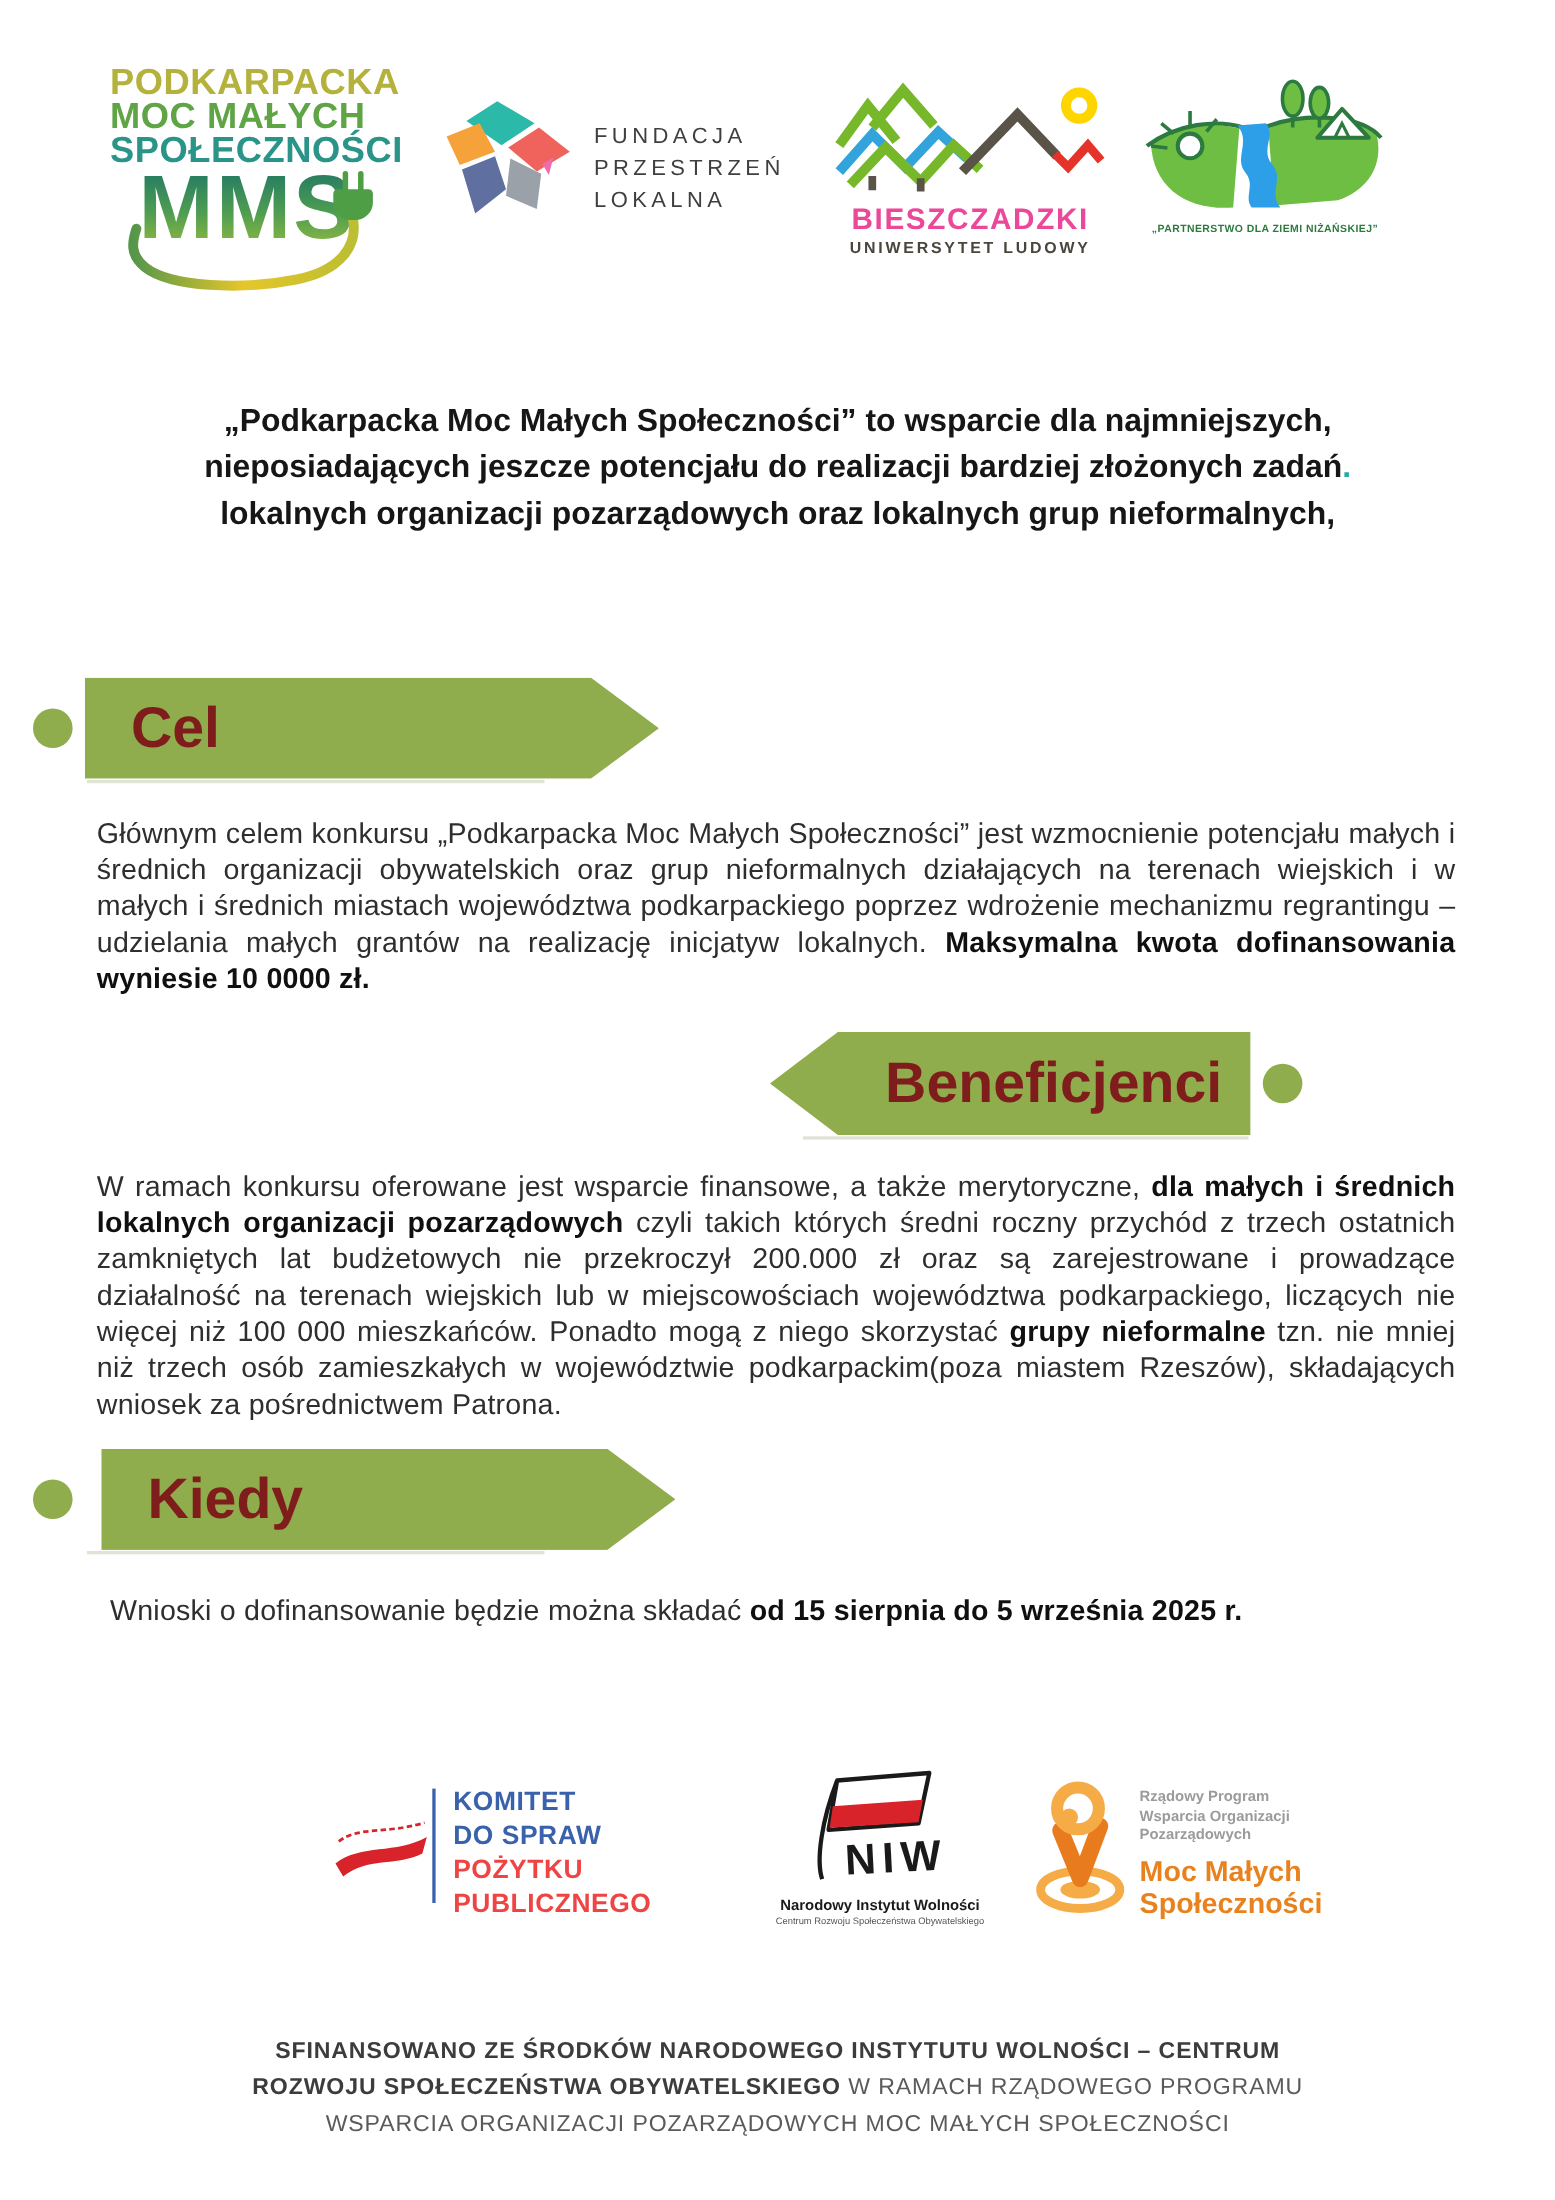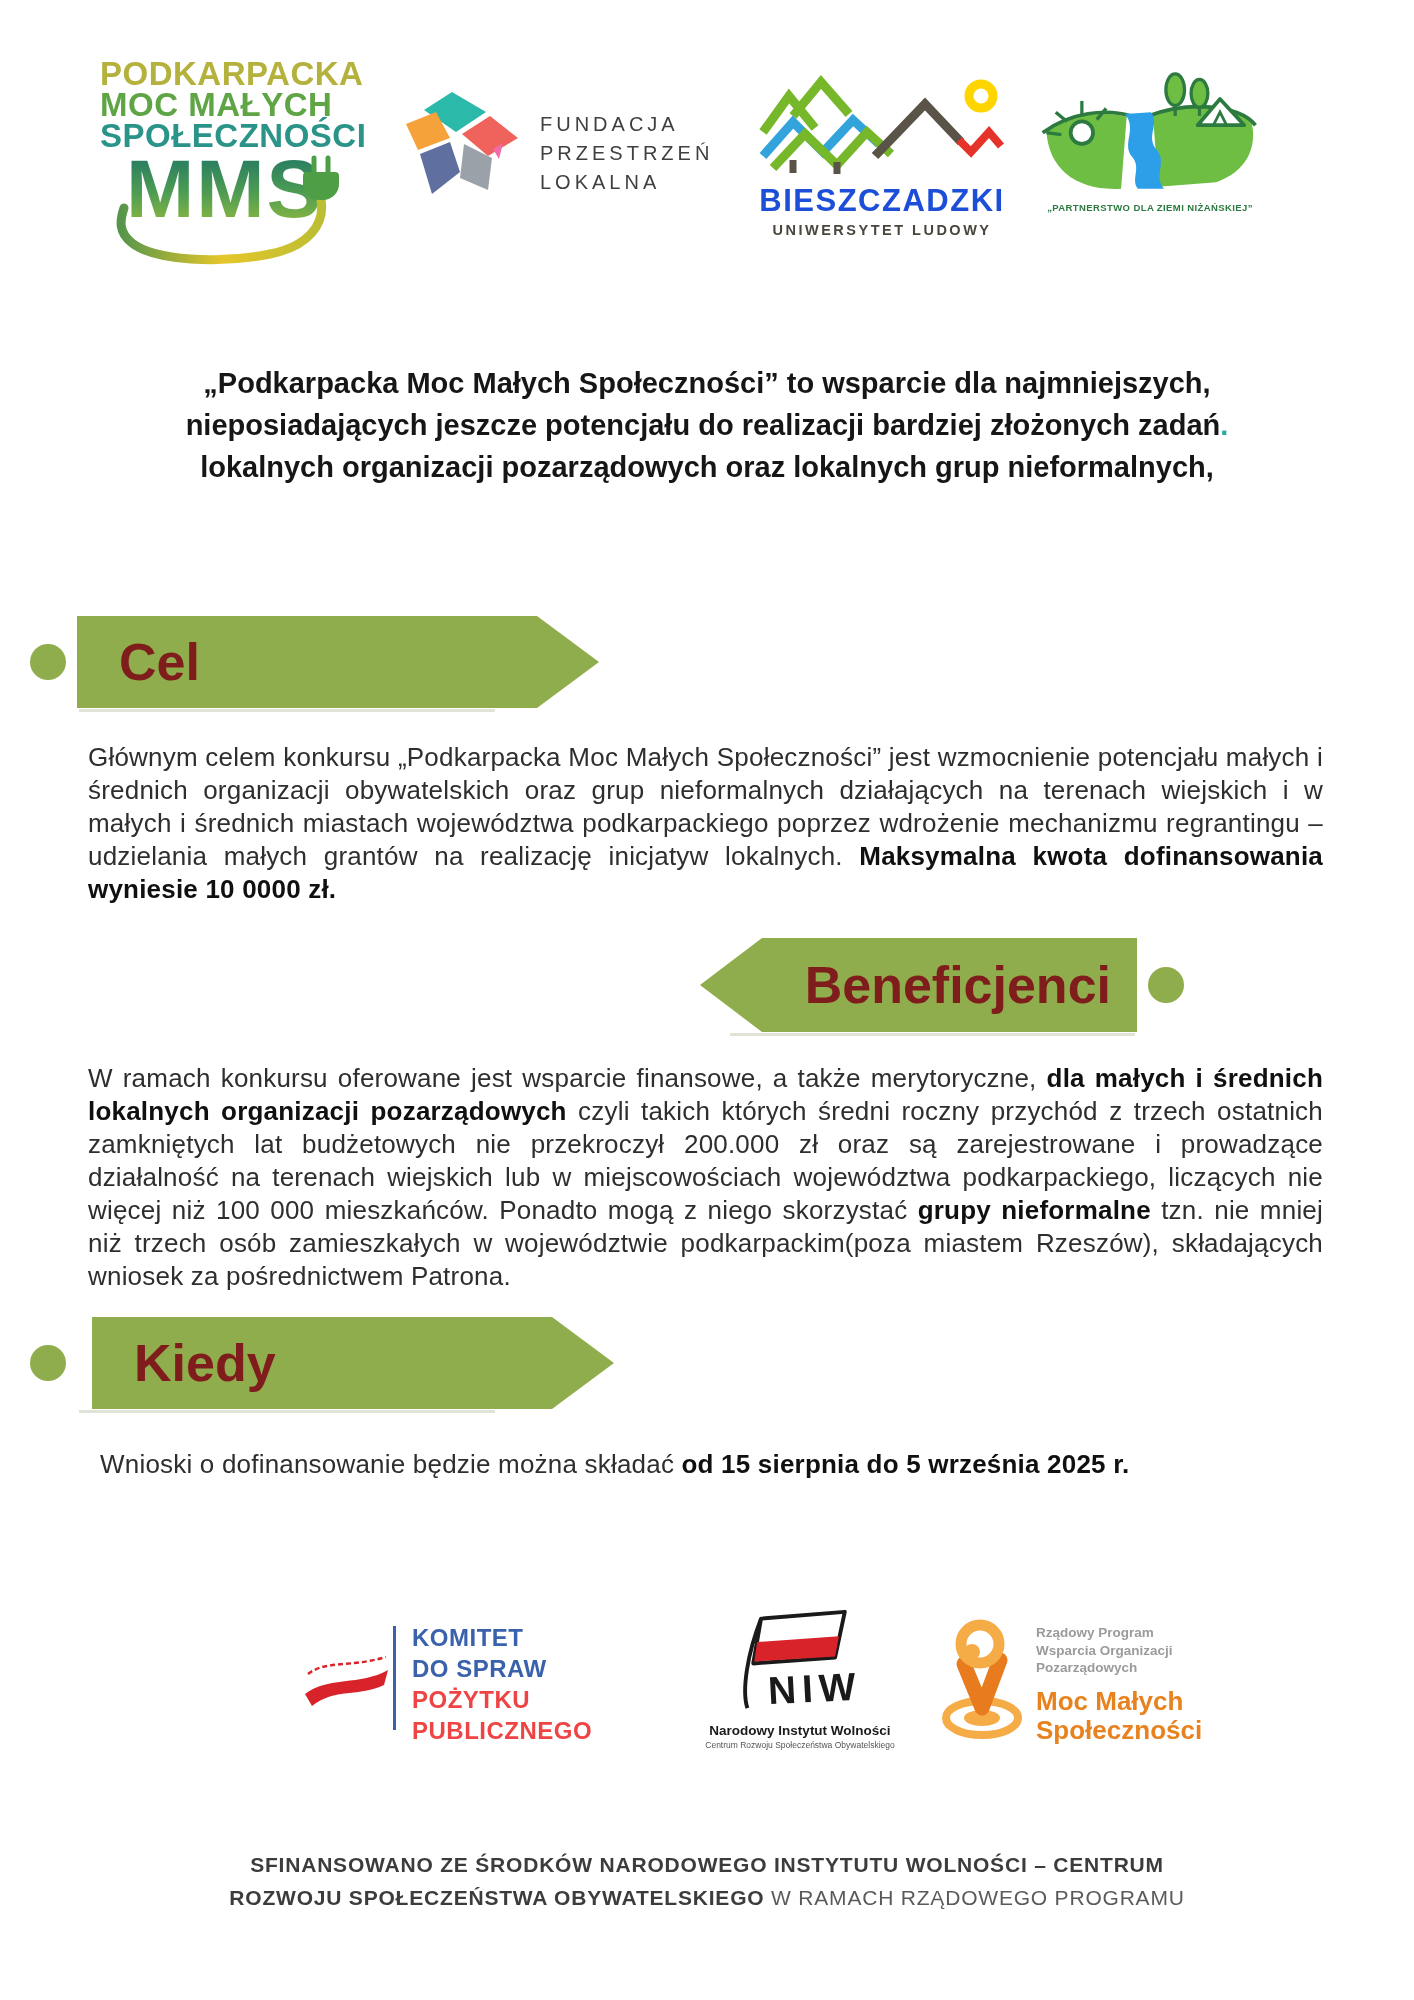--- a/index.html
+++ b/index.html
@@ -21,21 +21,21 @@
     background:linear-gradient(180deg,#166F68 0%,#4F9D52 55%,#A3C13A 100%);
     -webkit-background-clip:text; background-clip:text; -webkit-text-fill-color:transparent;
   }
   .mms-svg { position:absolute; left:0; top:0; }
 
   .logo-fundacja { left:400px; top:88px; width:310px; height:130px; }
   .fund-text { position:absolute; left:140px; top:22px; font-size:20px; line-height:29px;
                letter-spacing:4px; color:#3F3F3F; font-weight:500; }
 
   .logo-biesz { left:752px; top:70px; width:260px; height:180px; text-align:center; }
-  .biesz-name1 { font-size:31px; font-weight:700; color:#1d4ed8; letter-spacing:1.5px; margin-top:4px; }
+  .biesz-name1 { font-size:27px; font-weight:700; color:#ec4899; letter-spacing:1.5px; margin-top:4px; }
   .biesz-name2 { font-size:14.5px; font-weight:700; color:#4A463E; letter-spacing:2.5px; margin-top:3px; }
 
   .logo-partner { left:1020px; top:58px; width:260px; height:160px; text-align:center; }
   .partner-caption { font-size:9.5px; font-weight:700; color:#2C7A3F; letter-spacing:.4px; margin-top:0px; }
 
   
   .intro { left:107px; top:362px; width:1200px; text-align:center;
            font-size:29px; line-height:42px; font-weight:800; color:#161616; }
   .intro .teal-dot { color:#2AA9A2; }
 
@@ -234,13 +234,14 @@
     <div class="moc-title-block">
       <div class="moc-title">Moc Małych</div>
       <div class="moc-title">Społeczności</div>
     </div>
   </div>
 </div>
 
 <div class="abs footer">
   <div class="fb">SFINANSOWANO ZE ŚRODKÓW NARODOWEGO INSTYTUTU WOLNOŚCI – CENTRUM</div>
   <div><span class="fb">ROZWOJU SPOŁECZEŃSTWA OBYWATELSKIEGO</span><span> W RAMACH RZĄDOWEGO PROGRAMU</span></div>
+  <div>WSPARCIA ORGANIZACJI POZARZĄDOWYCH MOC MAŁYCH SPOŁECZNOŚCI</div>
 </div>
 
 </body></html>

